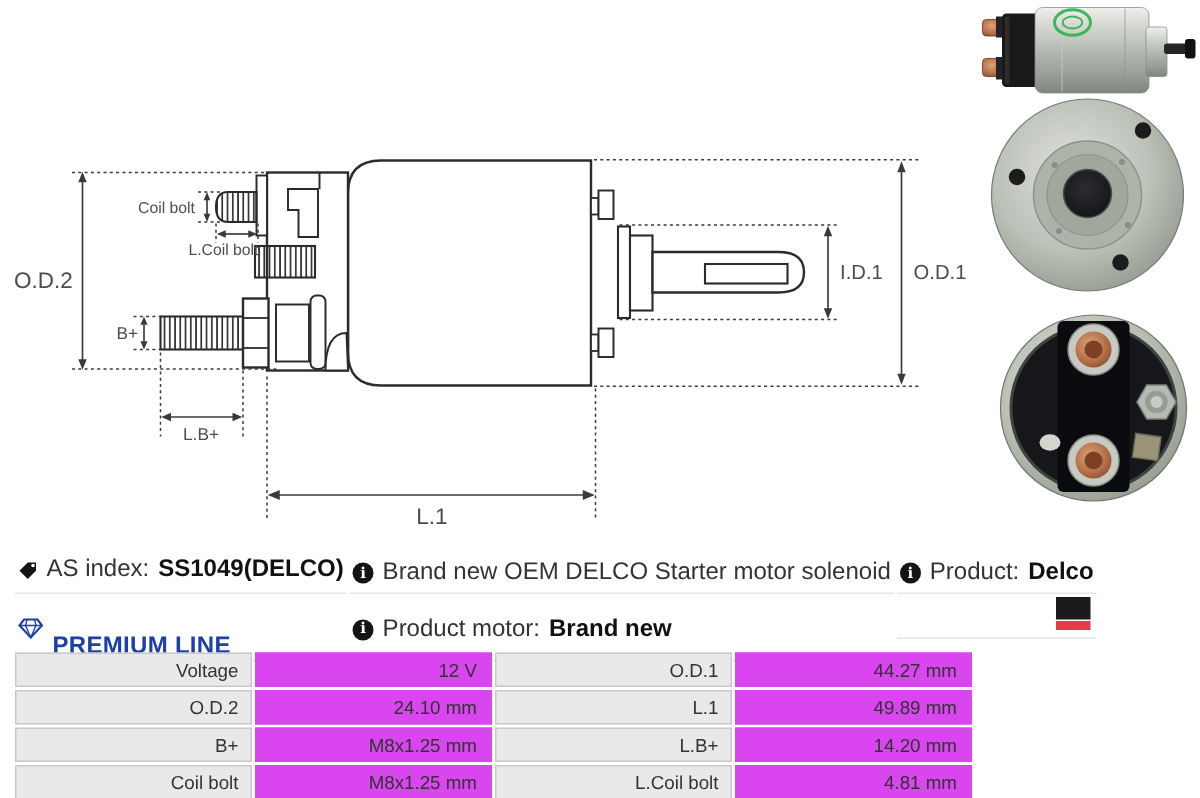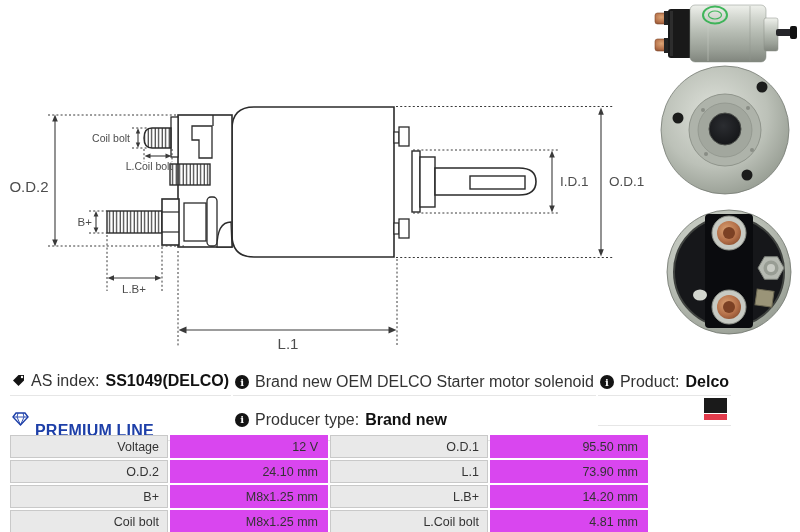--- a/index.html
+++ b/index.html
@@ -261,47 +261,47 @@
               <path d="M4,1 H13 L16,5 L8.5,13 L1,5 Z"></path>
               <path d="M1,5 H16 M6,1 L5,5 L8.5,13 M11,1 L12,5 L8.5,13" stroke-width="0.9"></path>
             </g>
           </svg>
           <span class="premium">PREMIUM LINE</span>
         </span>
       </td>
       <td>
         <span class="cf">
           <span class="info-icon"></span>
-          <span>Producer type:</span>
+          <span>Product motor:</span>
           <span class="lblb">Brand new</span>
         </span>
       </td>
       <td class="logocell">
         <span class="brandlogo">
           <span class="b" style="display:block"></span>
           <span class="r" style="display:block"></span>
         </span>
       </td>
     </tr>
   </tbody>
     </table>
 
   <table class="spec-table">
     <tbody>
         <tr>
       <td class="lbl">Voltage</td>
       <td class="val">12 V</td>
       <td class="lbl">O.D.1</td>
-      <td class="val">95.50 mm</td>
+      <td class="val">44.27 mm</td>
     </tr>
     <tr>
       <td class="lbl">O.D.2</td>
       <td class="val">24.10 mm</td>
       <td class="lbl">L.1</td>
-      <td class="val">73.90 mm</td>
+      <td class="val">49.89 mm</td>
     </tr>
     <tr>
       <td class="lbl">B+</td>
       <td class="val">M8x1.25 mm</td>
       <td class="lbl">L.B+</td>
       <td class="val">14.20 mm</td>
     </tr>
     <tr>
       <td class="lbl">Coil bolt</td>
       <td class="val">M8x1.25 mm</td>

